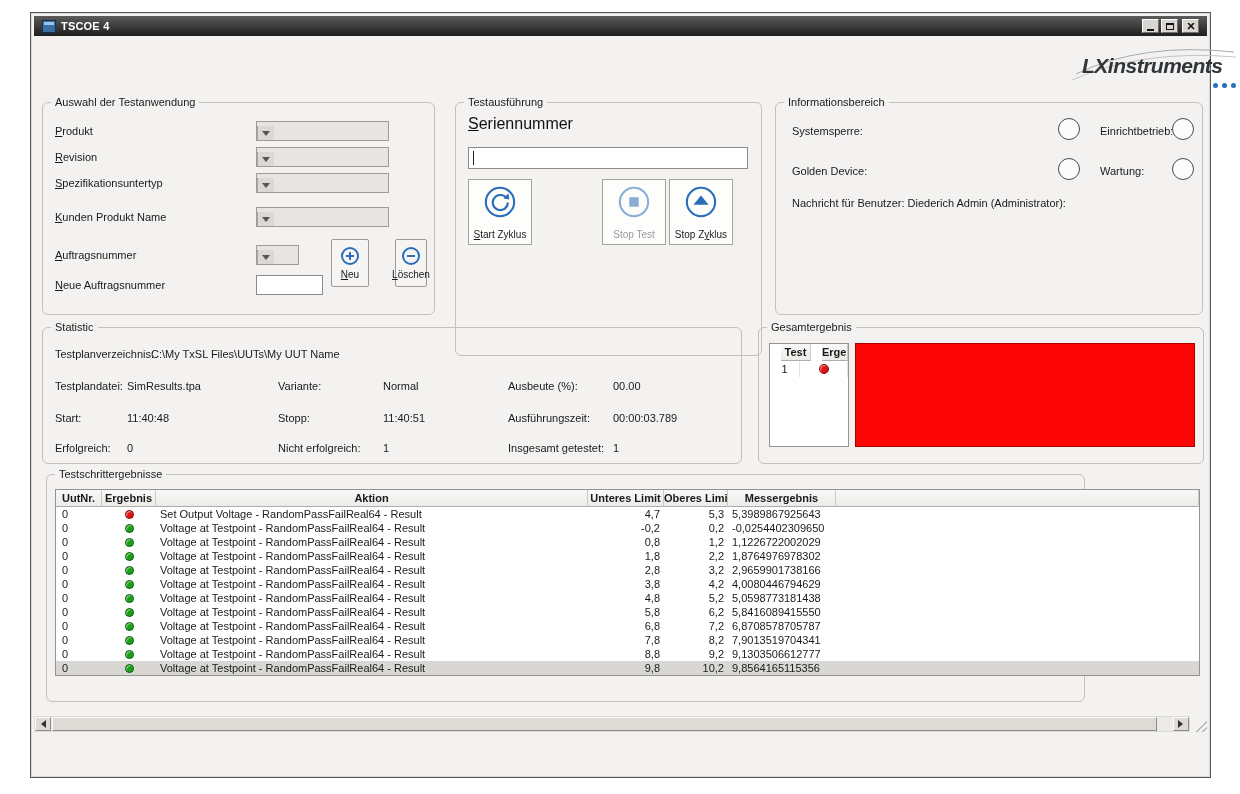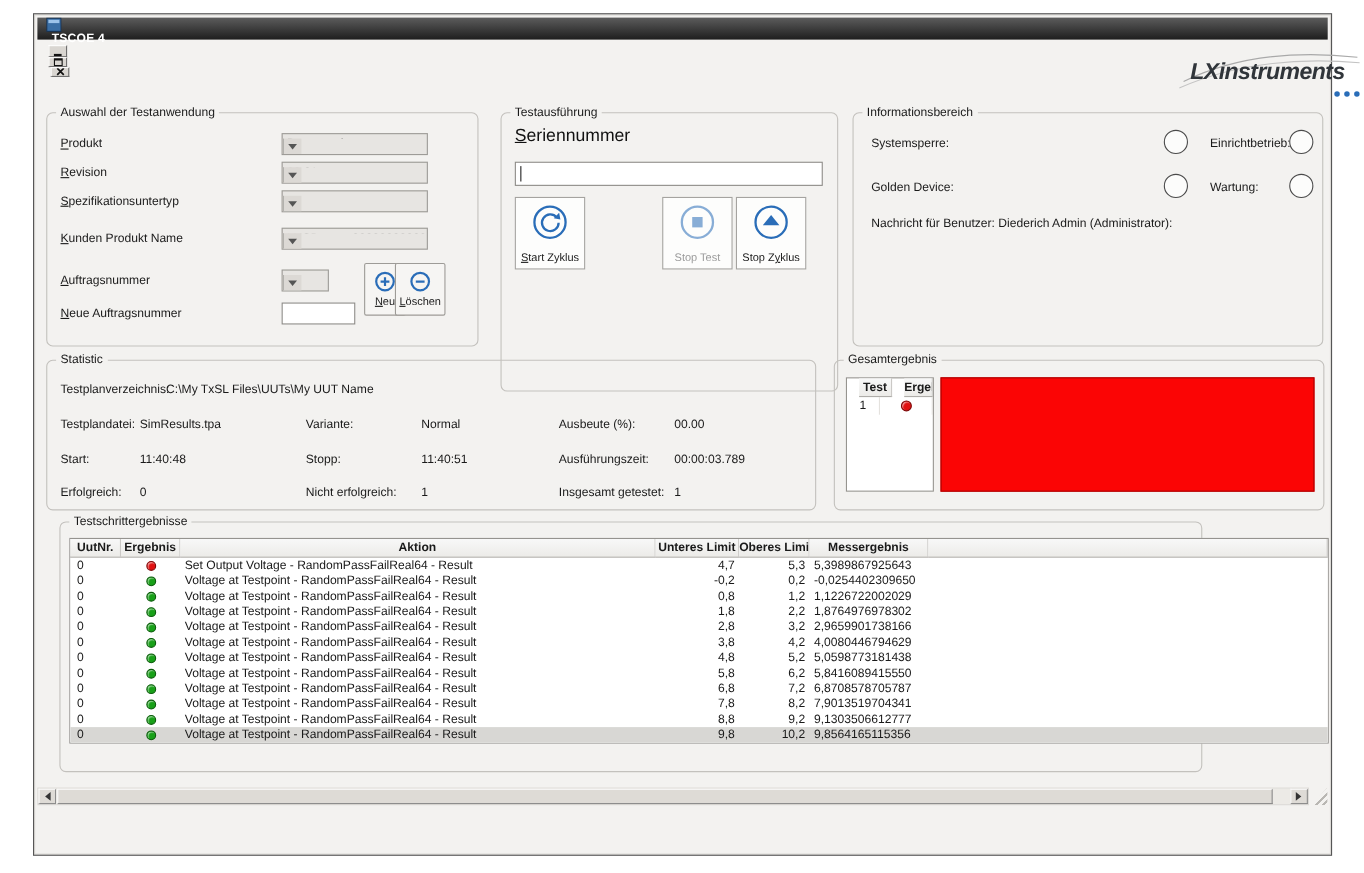--- a/index.html
+++ b/index.html
@@ -5,21 +5,21 @@
   * { margin:0; padding:0; box-sizing:border-box; }
   html,body { width:1240px; height:794px; background:#ffffff; overflow:hidden;
               font-family:"Liberation Sans", sans-serif; font-size:11px; color:#1a1a1a; }
   .abs { position:absolute; }
 
   
   .window { position:absolute; left:30px; top:12px; width:1181px; height:766px;
             background:#f3f2f0; border:1px solid #565656; padding:3px;
             box-shadow:0 0 0 1px #dcdad6 inset; }
   .titlebar { height:20px; background:linear-gradient(#5c5c5c,#1e1e1e);
-              display:flex; align-items:flex-start; padding:0 8px;flex-direction:column; }
+              display:flex; align-items:center; padding:0 8px; }
   .app-icon { width:14px; height:13px; display:inline-flex; }
   .title { color:#ffffff; font-weight:bold; margin-left:5px; flex:1; letter-spacing:.2px; }
   .winbtn { width:17px; height:14px; background:#d9d6d1; margin-left:2px;
             border:1px solid; border-color:#ffffff #6f6f6f #6f6f6f #ffffff;
             display:flex; align-items:center; justify-content:center; cursor:default; }
   .winbtn.close { margin-left:4px; }
   .glyph-min { width:7px; height:2px; background:#111; margin-top:7px; }
   .glyph-max { width:8px; height:7px; border:1px solid #111; border-top-width:2px; }
 
   
@@ -214,21 +214,21 @@
           </span>
       </div>
 
       <div class="iconbtn" style="left:288px;top:136px">
         <svg width="20" height="20" viewBox="0 0 20 20">
           <circle cx="10" cy="10" r="8" fill="none" stroke="#2a6db8" stroke-width="2"></circle>
           <path d="M10 6 v8 M6 10 h8" stroke="#2a6db8" stroke-width="2"></path>
         </svg>
         <span class="bln">Neu</span>
       </div>
-      <div class="iconbtn" style="left:316px;top:136px;width:46px">
+      <div class="iconbtn" style="left:352px;top:136px;width:32px">
         <svg width="20" height="20" viewBox="0 0 20 20">
           <circle cx="10" cy="10" r="8" fill="none" stroke="#2a6db8" stroke-width="2"></circle>
           <path d="M6 10 h8" stroke="#2a6db8" stroke-width="2"></path>
         </svg>
         <span class="bln">Löschen</span>
       </div>
 
       <span class="flabel" style="left:12px;top:176px">Neue Auftragsnummer</span>
       <div class="textinput" style="left:213px;top:172px;width:67px;height:20px"></div>
     </div>
@@ -316,21 +316,21 @@
         <div class="mtrow">
           <div class="mtc" style="width:30px">1</div>
           <div class="mtc dotc" style="flex:1">
             <span class="dot" data-status="fail"></span>
           </div>
         </div>
       </div>
       <div class="redbox" style="left: 96px; top: 15px; width: 340px; height: 104px; background: rgb(251, 5, 5);"></div>
     </div>
 
-    <div class="group" style="left:20px;top:438px;width:1039px;height:228px">
+    <div class="group" style="left:12px;top:438px;width:1039px;height:228px">
       <span class="glabel">Testschrittergebnisse</span>
       <div class="rtable" style="left:8px;top:14px;width:1145px;height:187px">
         <div class="cols">
           <div class="hc">UutNr.</div>
           <div class="hc">Ergebnis</div>
           <div class="hc">Aktion</div>
           <div class="hc">Unteres Limit</div>
           <div class="hc">Oberes Limit</div>
           <div class="hc">Messergebnis</div>
           <div class="hc"></div>

